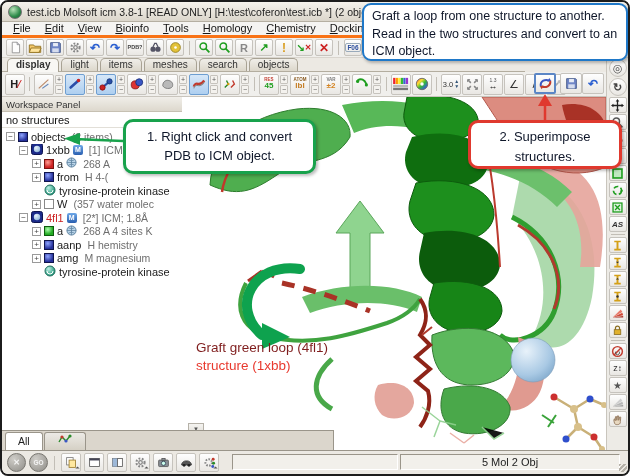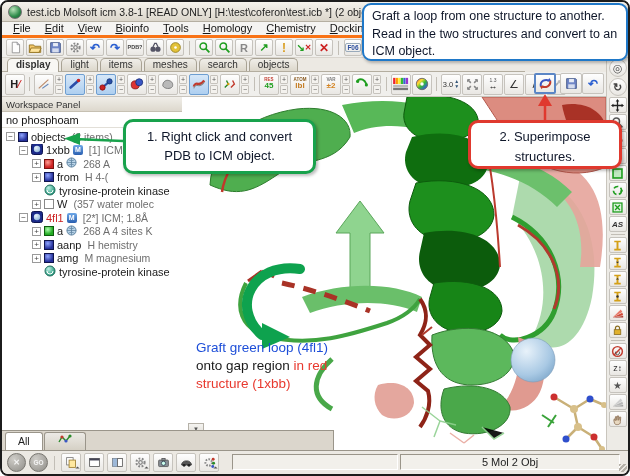--- a/index.html
+++ b/index.html
@@ -486,21 +486,21 @@
         <span style="color:#2b5fd0;font-weight:bold;font-size:12px">↶</span>
       </div>
     </div>
 
   <div class="abs workspace">
     <div class="ws-header">
       <span>Workspace Panel</span>
       <span class="ws-float"></span>
       <span class="ws-close">×</span>
     </div>
-    <div class="ws-sel">no phosphoam</div>
+    <div class="ws-sel">no structures</div>
     <div class="tree" id="tree">
         <div class="trow" style="padding-left: 4px;">
           <div class="texp">−</div>
           <div class="tbox navy"></div>
           <div class="">objects</div>
           <div class="tsec">(2 items)</div>
         </div>
         <div class="trow" style="padding-left: 17px;">
           <div class="texp">−</div>
           <div class=""><svg width="12" height="12" viewBox="0 0 12 12">
@@ -644,22 +644,21 @@
         <path d="M240,310 l18,14 M258,324 l-6,16 M258,324 l16,4 M300,330 l12,12 l10,-6"></path>
       </g>
       <g stroke="#e8a89e" stroke-width="1.5" opacity=".9">
           <path d="M268,336 l14,10 M282,346 l10,-8"></path>
         </g>
 
       <path d="M118,172 C70,165 48,210 80,238" fill="none" stroke="#0ea24e" stroke-width="10" stroke-linecap="round"></path>
       <polygon points="80,226 108,240 80,252" fill="#0ea24e"></polygon>
     </svg>
     <div class="annotation">
-      <div><span style="color: #1d4ed8;">Graft green loop (4fl1)</span></div>
-      <div><span>onto gap region </span><span style="color: rgb(232, 57, 46);">in red</span></div>
+      <div><span style="color: #7f1d1d;">Graft green loop (4fl1)</span></div>
       <div><span style="color: rgb(232, 57, 46);">structure (1xbb)</span></div>
     </div>
   </div>
 
   <div class="abs rightbar" id="rightbar">
       <div class="rbtn round">
         <span style="font-size:11px;color:#444">◎</span>
       </div>
       <div class="rbtn round">
         <span style="font-size:11px;color:#444;font-weight:bold">↻</span>

